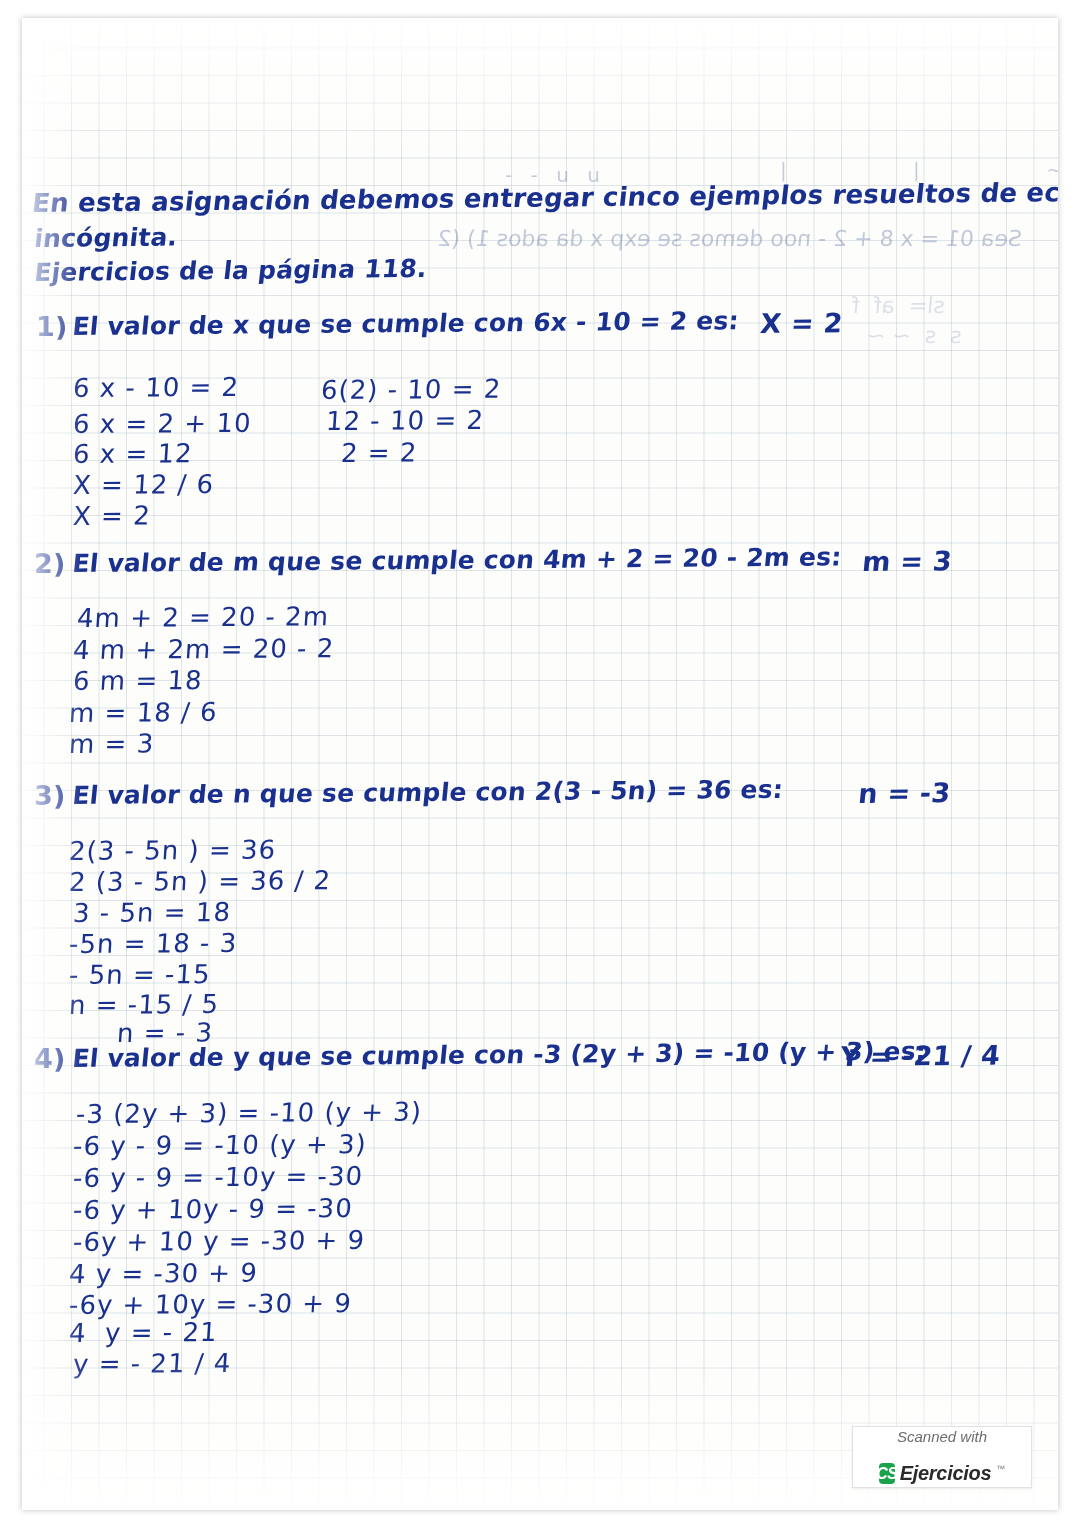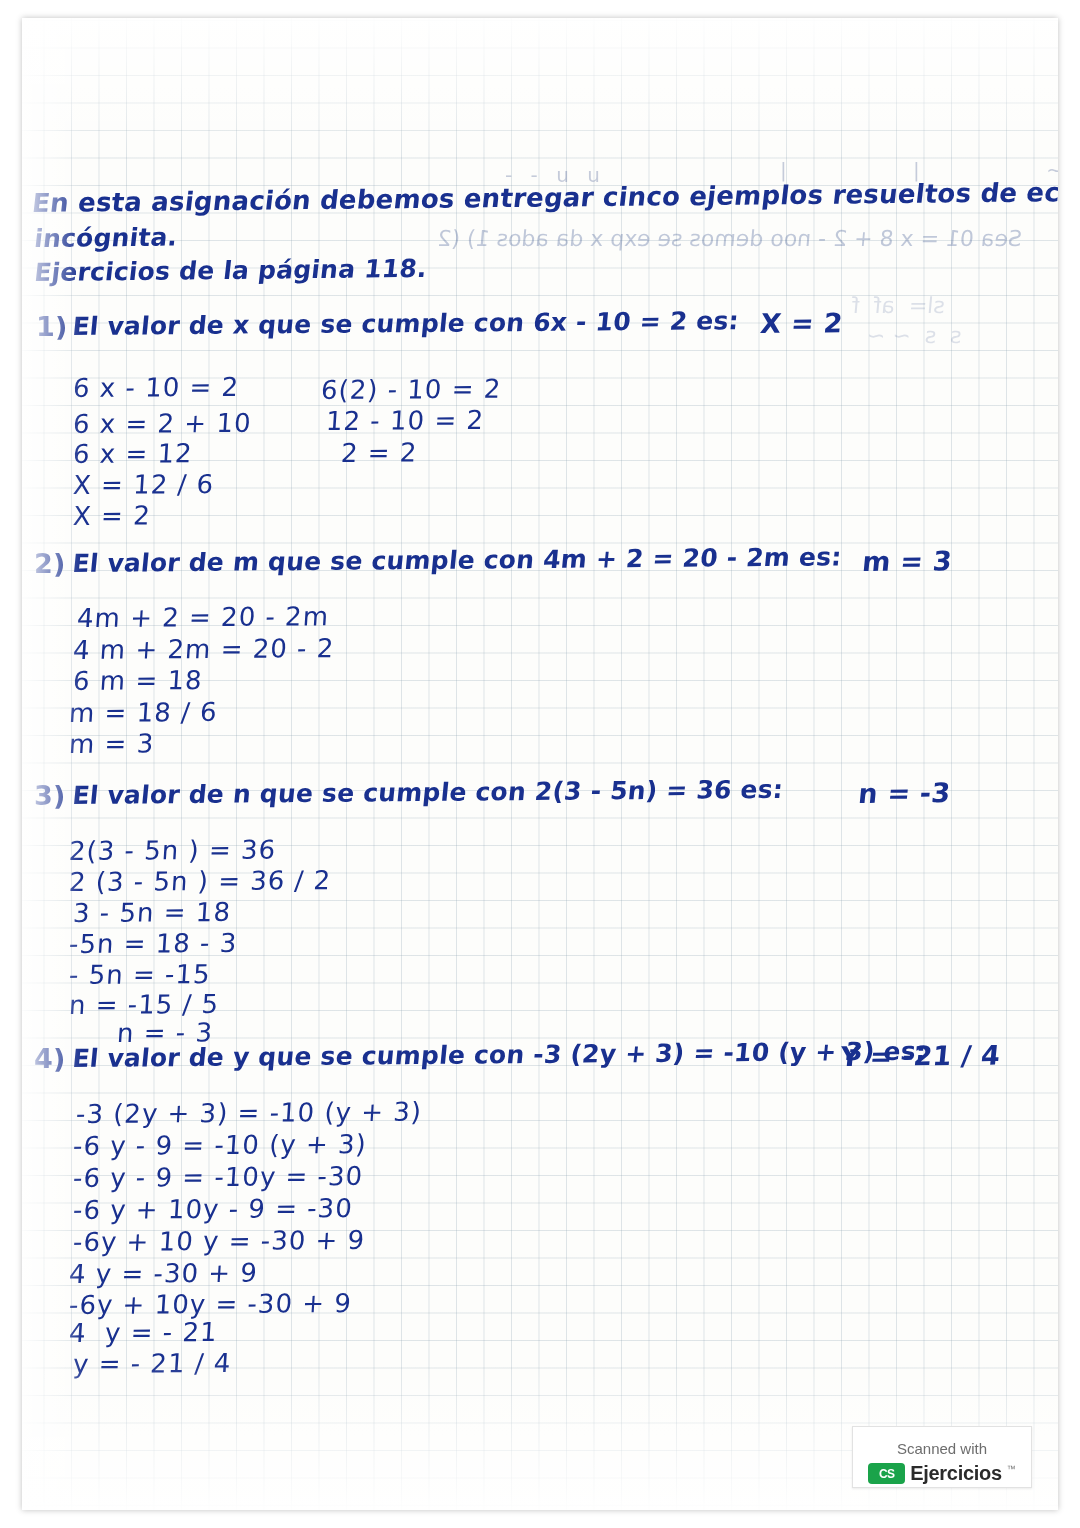--- a/index.html
+++ b/index.html
@@ -117,44 +117,45 @@
     right: 26px;
     bottom: 22px;
     width: 180px;
     height: 62px;
     background: #ffffff;
     border: 1px solid #e2e2e2;
     box-shadow: 0 1px 2px rgba(0,0,0,0.08);
     display: flex;
     flex-direction: column;
     align-items: center;
-    justify-content: flex-end;
+    justify-content: space-between;
     padding: 2px 6px;
     box-sizing: border-box;
+    font-style: italic;
   }
   #cs-scanned-label {
     font-family: "Liberation Sans", sans-serif;
     font-size: 15px;
     color: #6d6d6d;
     line-height: 1;
     margin-bottom: 6px;
   }
   #cs-brand-row {
     display: flex;
     align-items: center;
     gap: 5px;
   }
   #cs-logo {
-    width: 37px;
+    width: 16px;
     height: 21px;
     background: #1aa34a;
     border-radius: 4px;
     color: #fff;
     font-family: "Liberation Sans", sans-serif;
-    font-size: 12px;
+    font-size: 16px;
     font-weight: 700;
     display: flex;
     align-items: center;
     justify-content: center;
     letter-spacing: -0.5px;
   }
   #cs-brand-name {
     font-family: "Liberation Sans", sans-serif;
     font-size: 20px;
     font-weight: 700;

